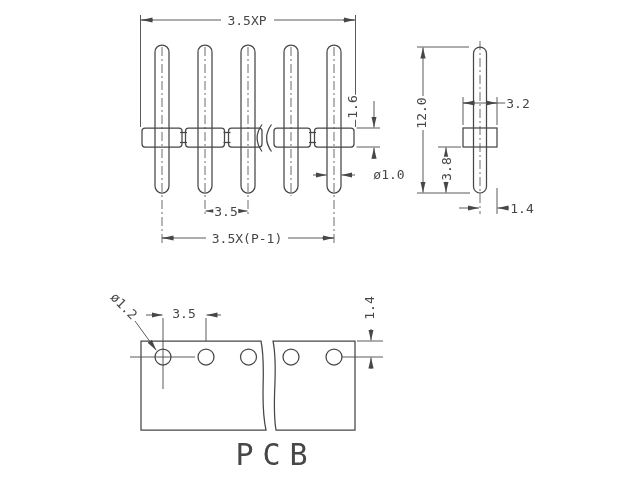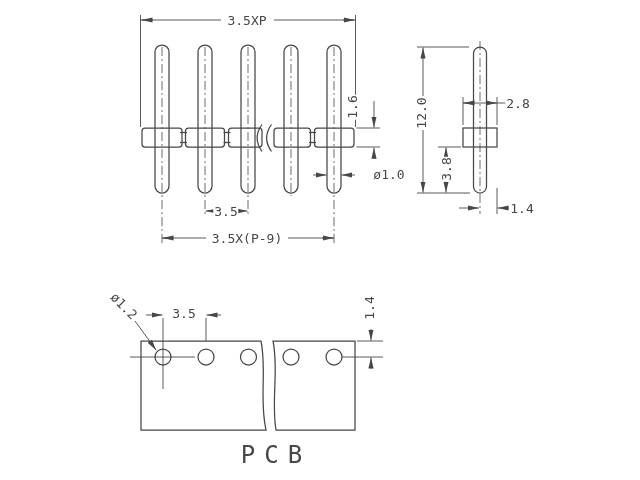--- a/index.html
+++ b/index.html
@@ -8,21 +8,21 @@
     font-family:"DejaVu Sans Mono","Liberation Mono",monospace;
     overflow:hidden;
   }
   #drawing{position:absolute;left:0;top:0;}
   .lbl{
     position:absolute;color:var(--line,#474747);font-size:13px;line-height:13px;
     white-space:nowrap;transform:translate(-50%,-50%);background:#fff;padding:0 1px;
   }
   .lbl.v{transform:translate(-50%,-50%) rotate(-90deg);}
   .lbl.d45{transform:translate(-50%,-50%) rotate(45deg);background:transparent;}
-  .lbl.big{font-size:24px;line-height:30px;letter-spacing:9px;padding-left:9px;}
+  .lbl.big{font-size:30px;line-height:30px;letter-spacing:9px;padding-left:9px;}
   svg line, svg rect, svg path, svg circle{stroke:var(--line,#474747);fill:none;}
   .outline{stroke-width:1.25px;}
   .dim{stroke-width:0.9px;}
   .cl{stroke-width:0.8px;stroke-dasharray:9 3 2 3;}
   .arrfill{fill:var(--line,#474747);stroke:none;}
 </style>
 </head>
 <body>
 
 <div id="canvas" style="--line: #474747; background: rgb(255, 255, 255);">
@@ -180,24 +180,24 @@
         <line x1="371" y1="329" x2="371" y2="340.5" marker-end="url(#arr)"></line>
         <line x1="371" y1="369" x2="371" y2="357.5" marker-end="url(#arr)"></line>
       </g>
     </g>
   </svg>
 
   <span class="lbl" style="left:247px;top:20px;">3.5XP</span>
   <span class="lbl v" style="left:352px;top:107px;">1.6</span>
   <span class="lbl" style="left:389px;top:174px;">ø1.0</span>
   <span class="lbl" style="left:226px;top:211px;">3.5</span>
-  <span class="lbl" style="left:247px;top:238px;">3.5X(P-9)</span>
+  <span class="lbl" style="left:247px;top:238px;">3.5X(P-1)</span>
 
   <span class="lbl v" style="left:421px;top:113px;">12.0</span>
-  <span class="lbl" style="left:518px;top:103px;">2.8</span>
+  <span class="lbl" style="left:518px;top:103px;">3.2</span>
   <span class="lbl v" style="left:446px;top:169px;">3.8</span>
   <span class="lbl" style="left:522px;top:208px;">1.4</span>
 
   <span class="lbl d45" style="left:124px;top:306px;">ø1.2</span>
   <span class="lbl" style="left:184px;top:313px;">3.5</span>
   <span class="lbl v" style="left:369px;top:308px;">1.4</span>
 
   <span class="lbl big" style="left:272px;top:455px;">PCB</span>
 </div>
 

